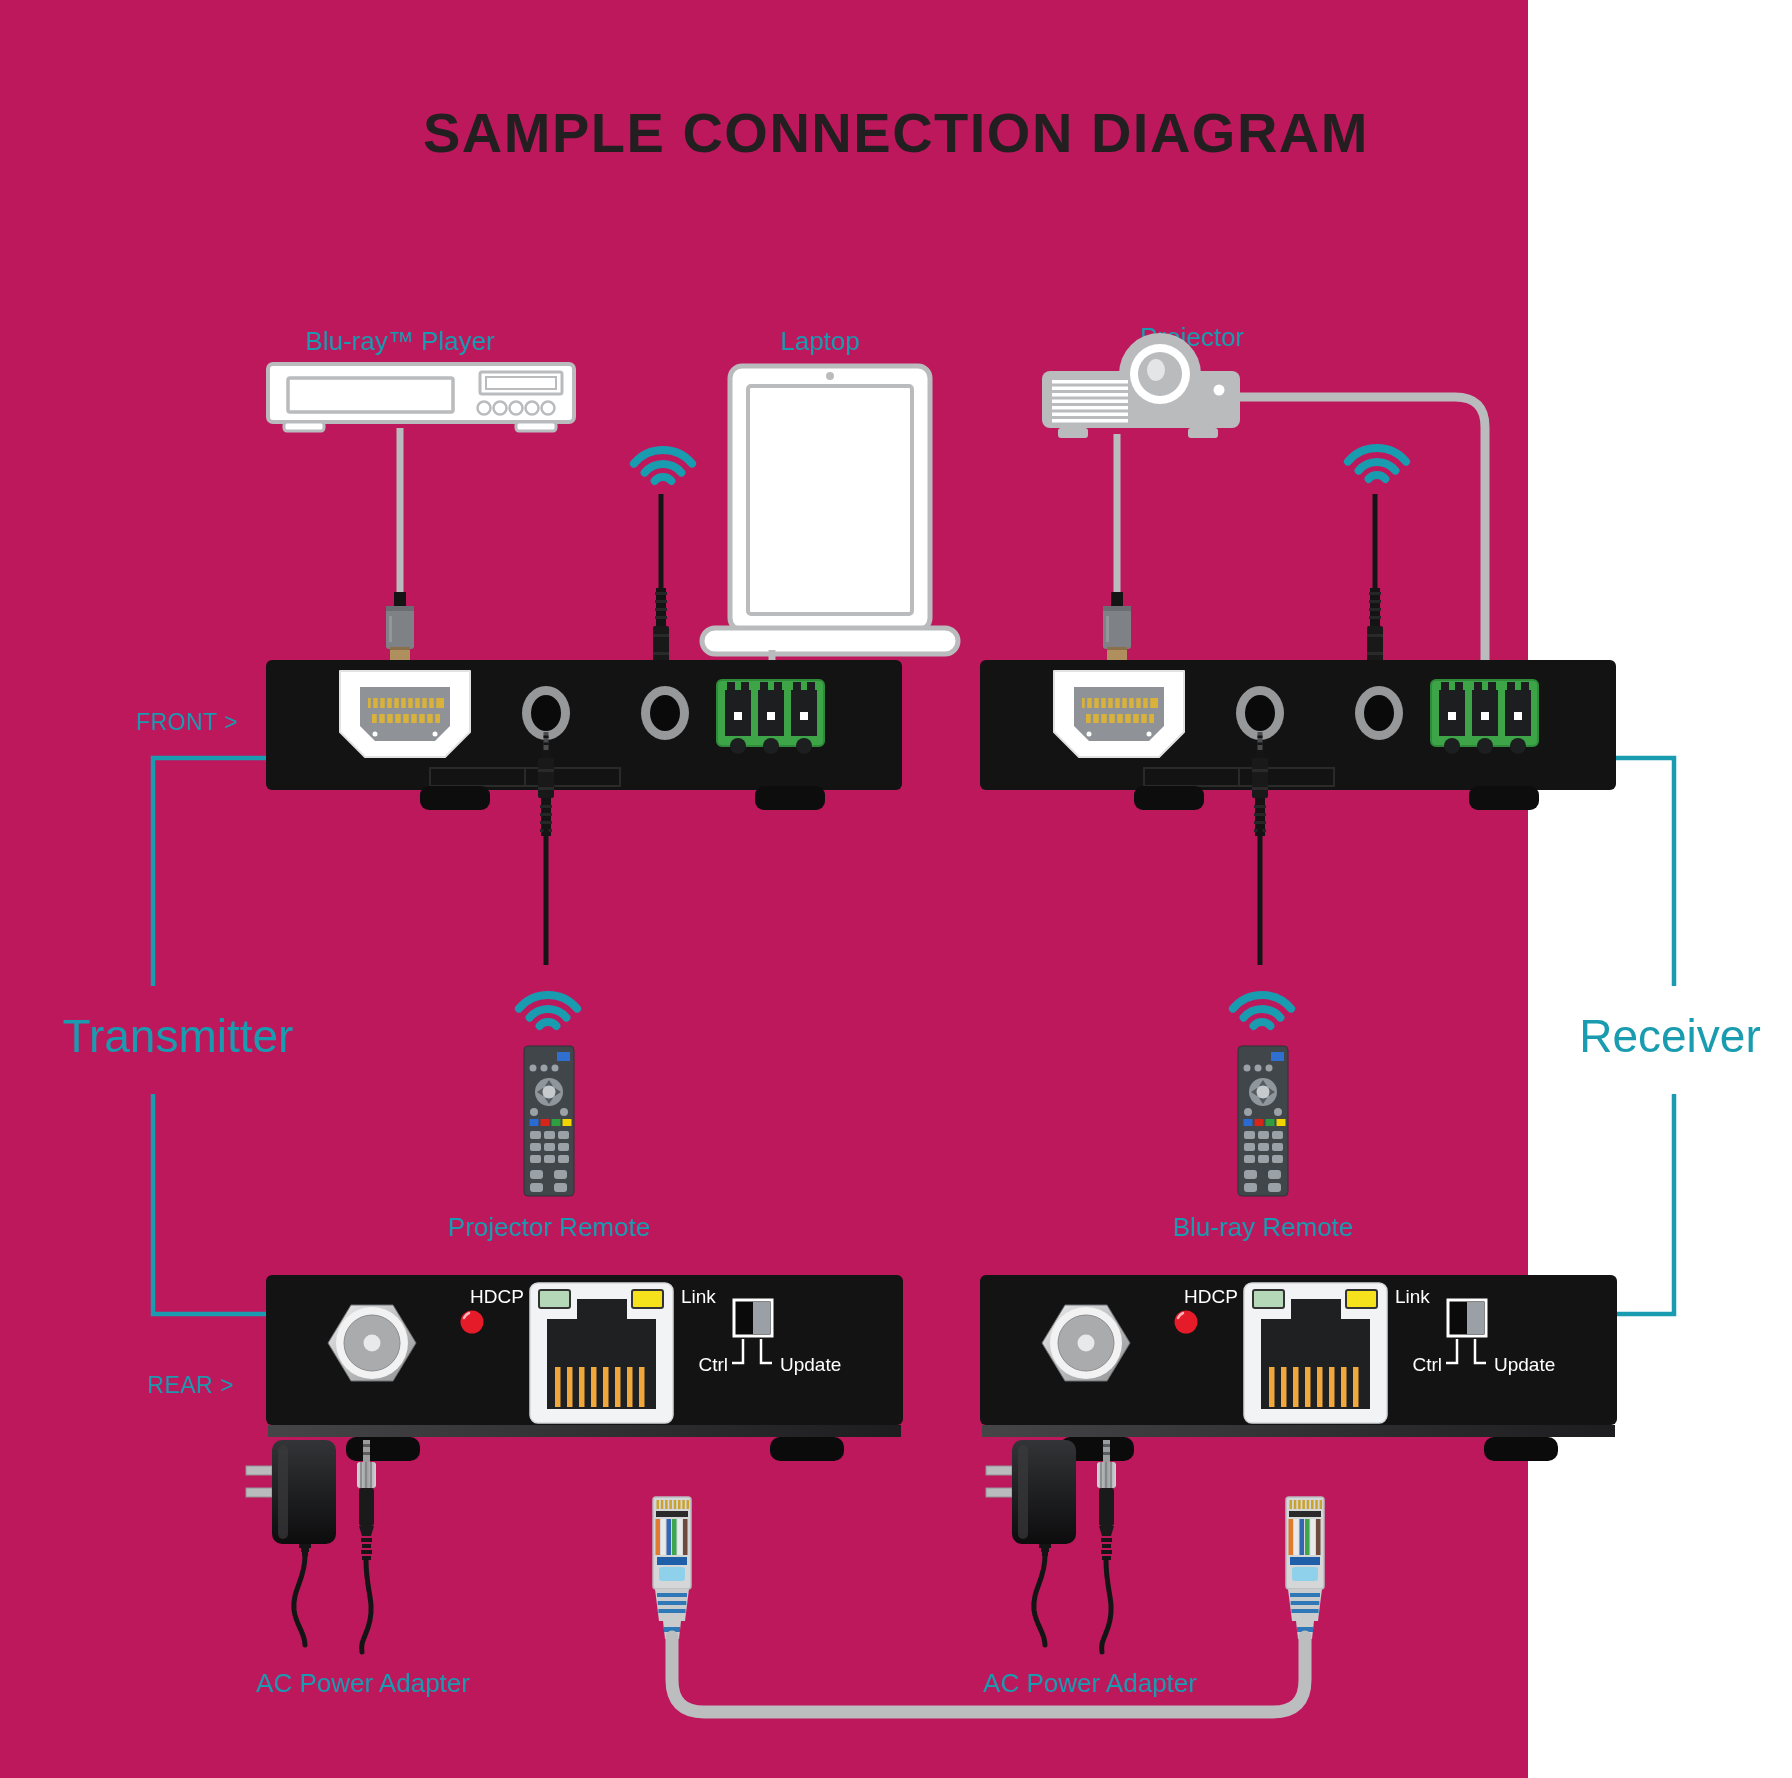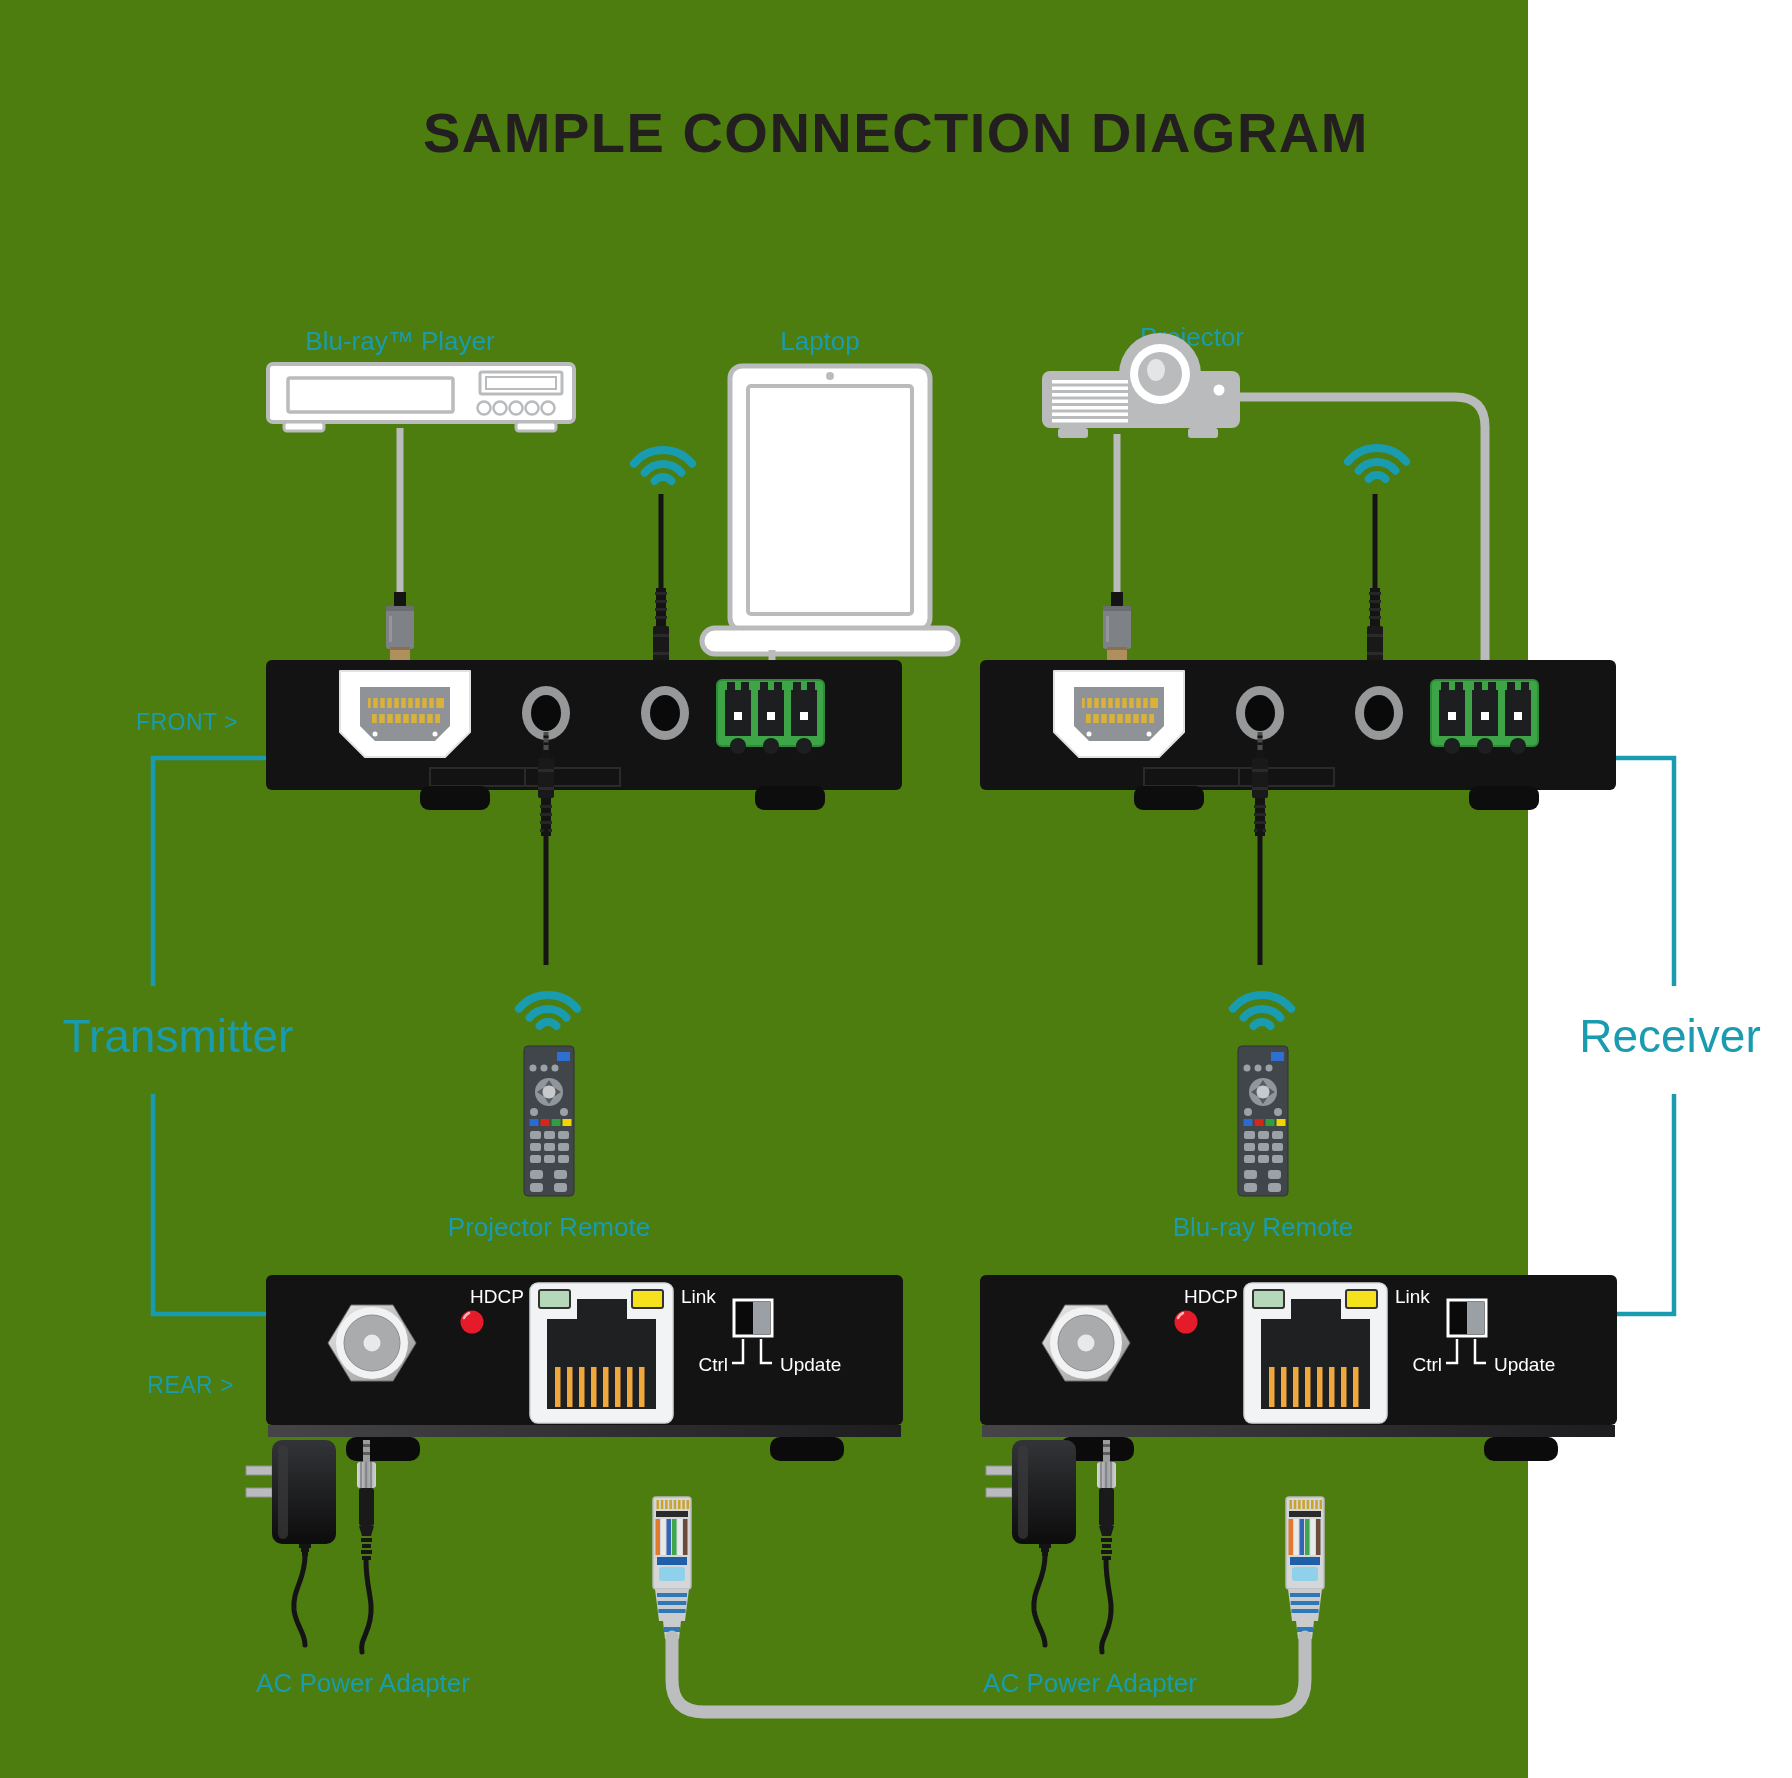--- a/index.html
+++ b/index.html
@@ -1,16 +1,16 @@
 <!DOCTYPE html>
 <html><head>
 <meta charset="utf-8">
 <style>
   html,body{margin:0;padding:0;background:#fff;}
-  .stage{width:1528px;height:1778px;position:relative;background:#4d7c0f;}
+  .stage{width:1528px;height:1778px;position:relative;background:#be185d;}
   text{font-family:"Liberation Sans",sans-serif;}
   .title-txt{fill:#231F20;font-size:56px;font-weight:bold;letter-spacing:1.5px;}
   .teal{fill:#1A9CB0;}
   .lbl{font-size:26px;}
   .side-lbl{font-size:46px;}
   .small-lbl{font-size:23px;letter-spacing:0.5px;}
   .white-txt{fill:#ffffff;font-size:19px;}
   .bracket{stroke:#1A9CB0;stroke-width:4.5;fill:none;}
   .wifi{stroke:#1A9CB0;stroke-width:8;fill:none;stroke-linecap:round;}
   .gray-cable{stroke:#B9BBBD;fill:none;}

